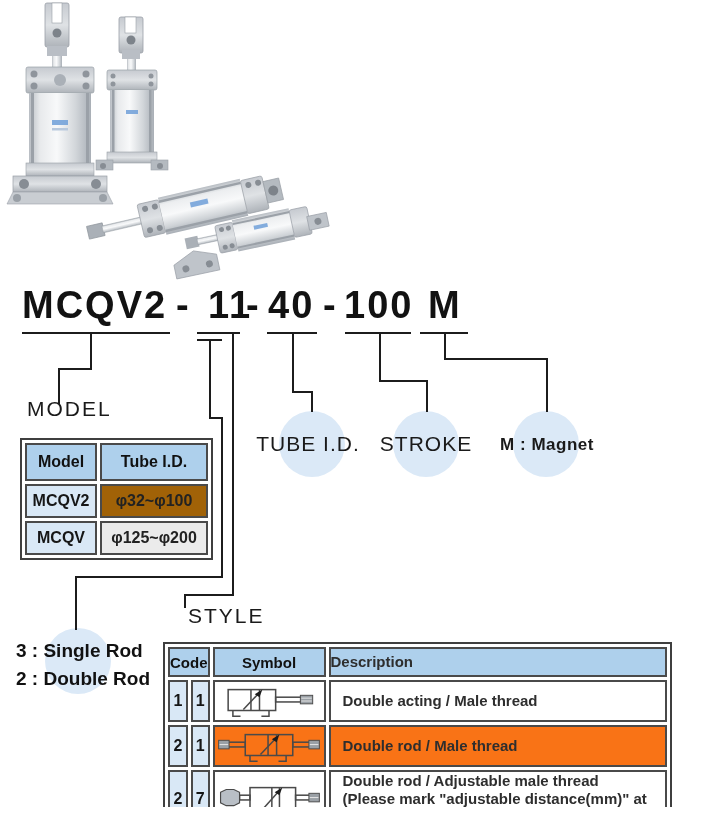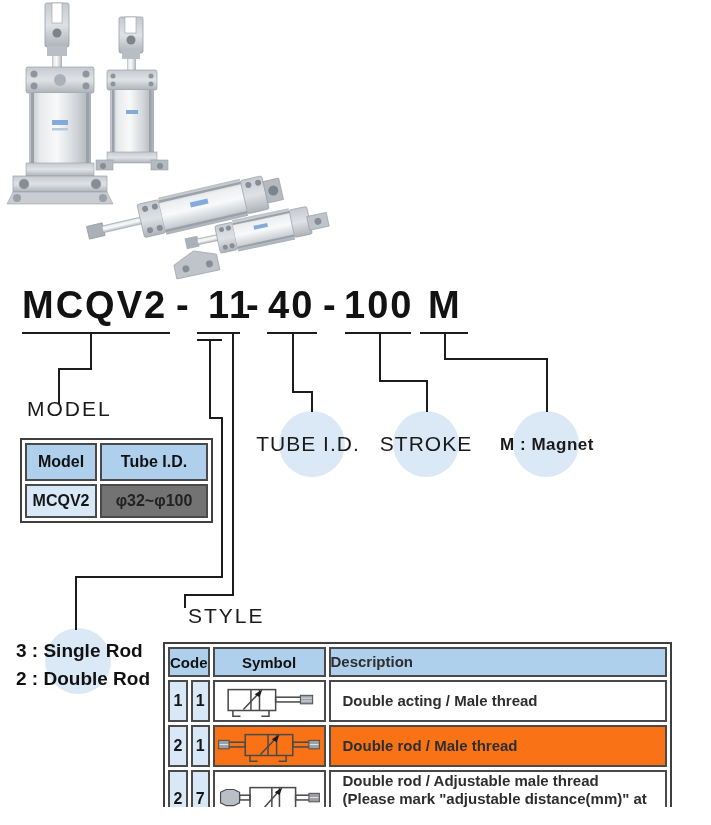--- a/index.html
+++ b/index.html
@@ -23,21 +23,21 @@
                 font-weight:700; line-height:28px; color:#111; z-index:4; }
   .tbl-wrap { position:absolute; border:2px solid #3f3f3f; background:#ffffff; z-index:4; }
   table { border-collapse:separate; border-spacing:3px; }
   td, th { border:2px solid #4a4a4a; vertical-align:middle; }
   
   .model-tbl th { width:72px; height:38px; background:#aed0ec; font-size:16px;
                   font-weight:700; color:#111; text-align:center; }
   .model-tbl th.wide { width:108px; }
   .model-tbl td { height:34px; text-align:center; font-size:16px; }
   .model-tbl td.mname { background:#d9e8f6; font-weight:700; }
-  .model-tbl td.mval  { background:#737373; font-weight:600; color:#222; }
+  .model-tbl td.mval  { background:#a16207; font-weight:600; color:#222; }
   .model-tbl tr.alt td.mval { background:#ebebeb; }
   
   .style-tbl th { background:#aed0ec; height:30px; font-size:15px; font-weight:700;
                   color:#111; text-align:center; }
   .style-tbl td { text-align:center; }
   .style-tbl .c1 { width:19px; } .style-tbl .c2 { width:18px; }
   .style-tbl .csym { width:113px;margin-top:12px; } .style-tbl .cdesc { width:338px; text-align:left;
                   padding-left:12px; font-size:15px; font-weight:700; color:#2e2e2e;
                   line-height:18px; }
   .style-tbl .code-cell { background:#d9e8f6; font-size:16px; font-weight:700; }
@@ -226,20 +226,24 @@
     <table class="model-tbl">
       <tbody>
           <tr>
         <th>Model</th>
         <th class="wide">Tube I.D.</th>
       </tr>
       <tr>
         <td class="mname">MCQV2</td>
         <td class="mval">φ32~φ100</td>
       </tr>
+      <tr class="alt">
+        <td class="mname">MCQV</td>
+        <td class="mval">φ125~φ200</td>
+      </tr>
     </tbody>
       </table>
   </div>
 
   <div class="tbl-wrap" style="left:163px;top:642px;">
     <table class="style-tbl">
       <tbody>
           <tr>
         <th colspan="2">Code</th>
         <th class="csym">Symbol</th>

